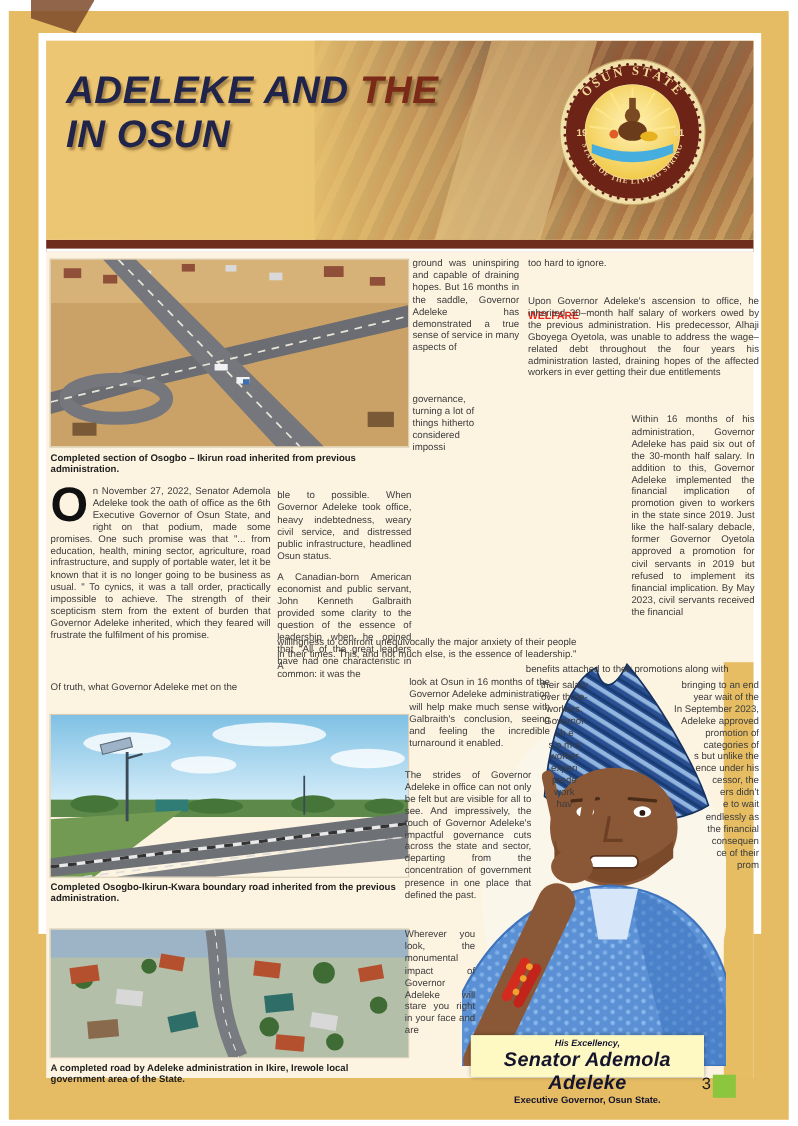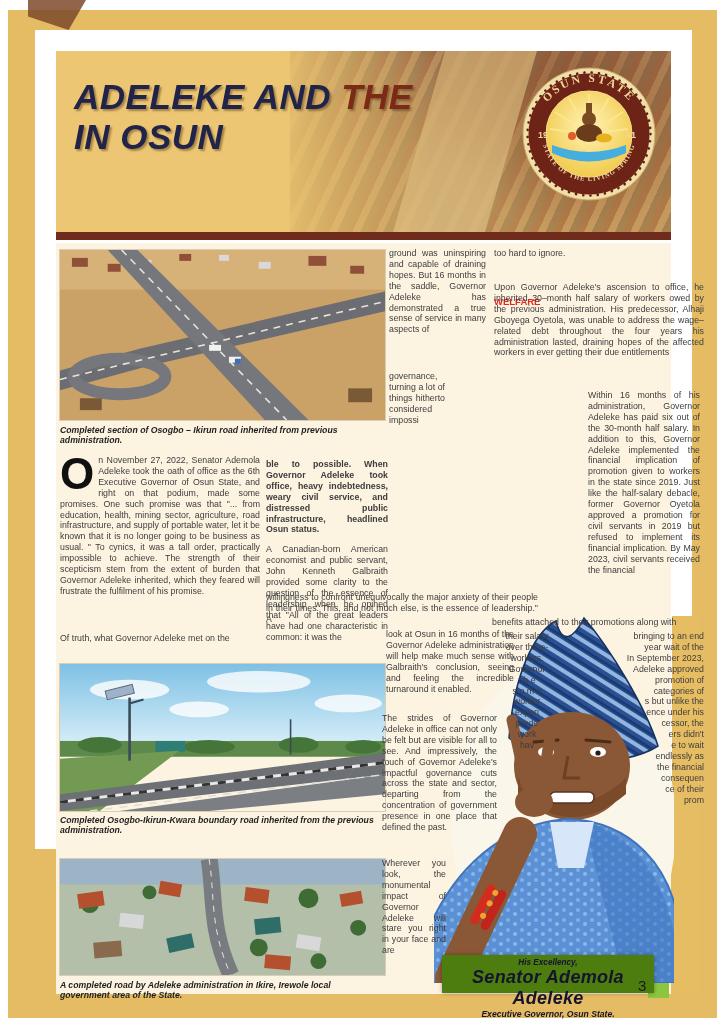--- a/index.html
+++ b/index.html
@@ -2,21 +2,21 @@
 <html><head>
 <meta charset="utf-8">
 <style>
   html,body{margin:0;padding:0;background:#ffffff;}
   #page{position:relative;width:725px;height:1024px;background:#ffffff;overflow:hidden;
         font-family:"Liberation Sans",sans-serif;}
   .gold-bg{position:absolute;left:8px;right:8px;top:10px;bottom:6px;background:#e5bc63;}
   .dog-ear{position:absolute;left:28px;top:0;width:58px;height:30px;background:#7d4a2a;
            clip-path:polygon(0 0,100% 0,70% 100%,0 55%);opacity:.85;}
   .frame{position:absolute;left:35px;top:30px;width:657px;height:819px;background:#ffffff;
-         padding:21px;box-sizing:border-box;}
+         padding:7px;box-sizing:border-box;}
   
   .header-band{position:relative;height:181px;overflow:hidden;
     background:linear-gradient(90deg,#efcb7c 0%,#e8c06a 45%,#ddb261 100%);}
   .header-photo{position:absolute;right:0;top:0;bottom:0;width:62%;
     background:
       radial-gradient(circle at 75% 20%, rgba(120,60,35,.45), transparent 45%),
       radial-gradient(circle at 40% 70%, rgba(205,170,110,.55), transparent 50%),
       repeating-linear-gradient(115deg, rgba(140,72,42,.40) 0 7px, rgba(196,148,96,.40) 7px 14px, rgba(118,88,58,.40) 14px 21px),
       linear-gradient(180deg,#a9825a 0%,#b78a52 45%,#c9a05e 100%);}
   .header-road{position:absolute;right:26%;top:-10px;bottom:-10px;width:15%;
@@ -27,33 +27,33 @@
     font-size:35px;line-height:40px;letter-spacing:.5px;color:#20244a;
     text-shadow:2px 2px 2px rgba(80,50,20,.45);}
   .t-red{color:#7c2a18;}
   .seal-wrap{position:absolute;left:466px;top:16px;width:134px;height:134px;}
   .divider{height:8px;background:#6f2b1c;border-bottom:3px solid #ffffff;}
   
   .content{position:relative;background:#fcf3e1;height:751px;}
   .abs{position:absolute;}
   .body-txt{font-size:8.8px;line-height:10.9px;text-align:justify;color:#3d3d3d;z-index:2;}
   .pre{white-space:pre-line;}
-  .caption{font-size:8.7px;line-height:10px;font-weight:bold;font-style:italic;color:#1f1f1f;z-index:2;}
+  .caption{font-size:8.7px;line-height:10px;font-weight:bold;color:#1f1f1f;z-index:2;}
   .photo{border:1px solid #d9cdb4;box-sizing:border-box;z-index:1;}
   .dropcap{float:left;font-size:44px;line-height:35px;font-weight:bold;color:#101010;margin:1px 4px 0 0;}
   .welfare-h{font-size:9.5px;font-weight:bold;color:#e8261d;z-index:2;}
   .pullquote{background:#fdf8ec;border-top:6px solid #e51f1f;border-bottom:6px solid #e51f1f;
     padding:14px 3px;text-align:center;font-weight:bold;font-style:italic;color:#e51f1f;
     font-size:11.6px;line-height:14.8px;z-index:3;}
   .gold-strip{background:#e6bd62;z-index:0;}
-  .gov-box{background:#4d7c0f;box-shadow:0 0 4px rgba(0,0,0,.35);text-align:center;
+  .gov-box{background:#fef9c3;box-shadow:0 0 4px rgba(0,0,0,.35);text-align:center;
     padding-top:3px;box-sizing:border-box;z-index:4;color:#14142e;}
   .gov-box .l1{font-size:8.2px;font-weight:bold;font-style:italic;}
   .gov-box .l2{font-size:18px;font-weight:bold;font-style:italic;letter-spacing:.3px;}
-  .gov-box .l3{font-size:8.6px;font-weight:bold;font-style:italic;}
+  .gov-box .l3{font-size:8.6px;font-weight:bold;}
   .page-square{position:absolute;left:648px;top:977px;width:21px;height:21px;background:#8cc63f;}
   .page-num{position:absolute;left:638px;top:977px;font-size:15px;color:#1a1a1a;z-index:5;}
   svg{display:block;}
 </style>
 </head>
 <body>
 
 <div id="page">
   <div class="gold-bg"></div>
   <div class="dog-ear"></div>
@@ -185,21 +185,21 @@
 cessor, the
 ers didn't
 e to wait
 endlessly as
 the financial
 consequen
 ce of their
 prom</div>
 
       <div class="abs body-txt" style="left:210px;top:216px;width:122px;">
-        <div style="margin-bottom:9px;font-weight:bold;">ble to possible. When Governor Adeleke took office, heavy indebtedness, weary civil service, and distressed public infrastructure, headlined Osun status.</div>
+        <div style="margin-bottom:9px;">ble to possible. When Governor Adeleke took office, heavy indebtedness, weary civil service, and distressed public infrastructure, headlined Osun status.</div>
         <div>A Canadian-born American economist and public servant, John Kenneth Galbraith provided some clarity to the question of the essence of leadership when he opined that "All of the great leaders have had one characteristic in common: it was the</div>
       </div>
       <div class="abs body-txt" style="left:210px;top:349px;width:272px;">willingness to confront unequivocally the major anxiety of their people in their times. This, and not much else, is the essence of leadership." A</div>
       <div class="abs body-txt" style="left:330px;top:386px;width:128px;">look at Osun in 16 months of the Governor Adeleke administration will help make much sense with Galbraith's conclusion, seeing and feeling the incredible turnaround it enabled.</div>
       <div class="abs body-txt" style="left:326px;top:470px;width:115px;">The strides of Governor Adeleke in office can not only be felt but are visible for all to see. And impressively, the touch of Governor Adeleke's impactful governance cuts across the state and sector, departing from the concentration of government presence in one place that defined the past.</div>
       <div class="abs body-txt" style="left:326px;top:615px;width:64px;">Wherever you look, the monumental impact of Governor Adeleke will stare you right in your face and are</div>
 
       <div class="abs photo" style="left:3px;top:420px;width:327px;height:149px;">
         <svg width="100%" height="100%" viewBox="0 0 327 149" preserveAspectRatio="none">
           <defs>

